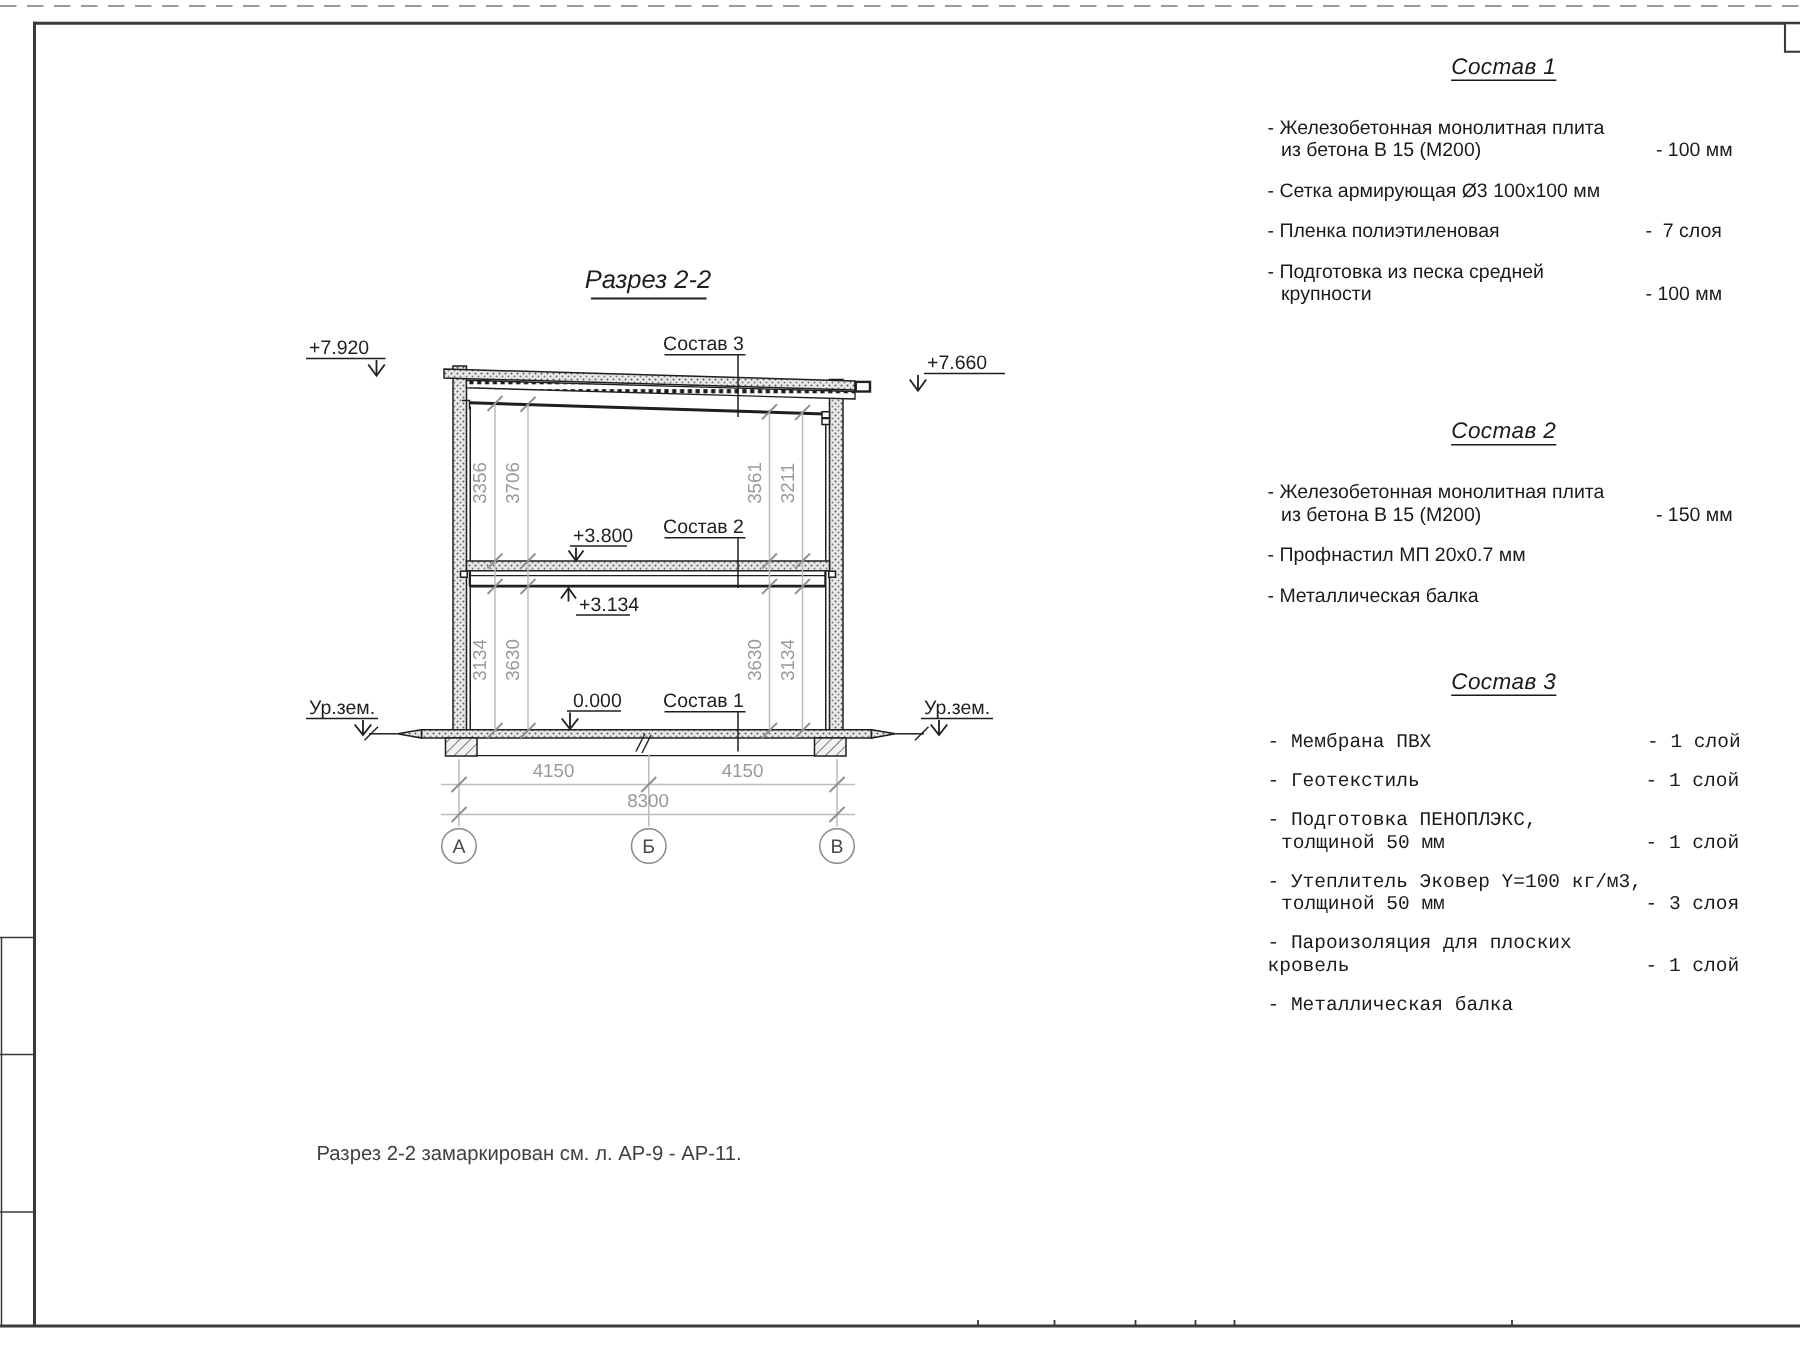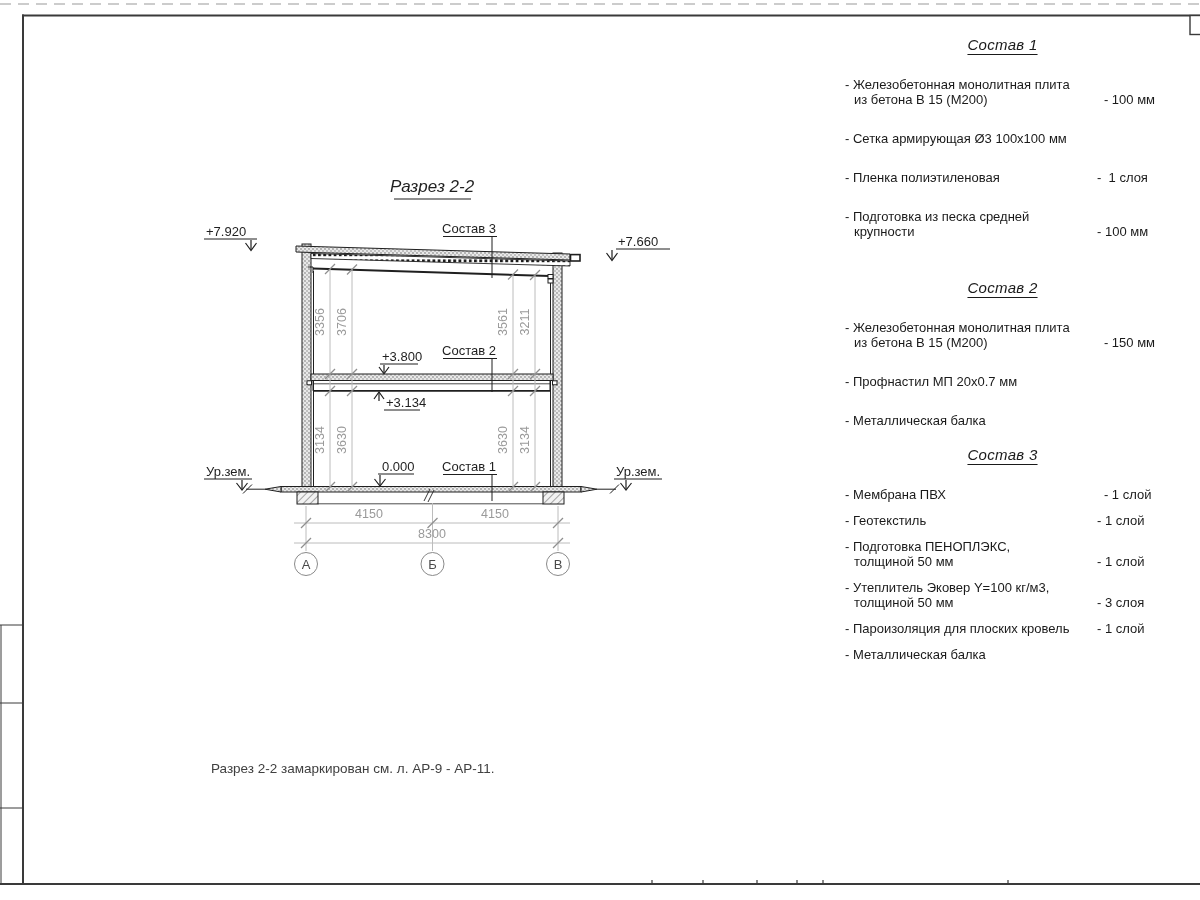--- a/index.html
+++ b/index.html
@@ -4,22 +4,22 @@
 <style>
   html,body{margin:0;padding:0;background:#e8e8e8;}
   .page{position:relative;width:1200px;height:900px;background:#ffffff;overflow:hidden;
         font-family:"Liberation Sans",sans-serif;color:#1f1f1f;}
   svg{position:absolute;left:0;top:0;}
   .comp-section{position:absolute;left:845px;width:315px;font-size:13px;line-height:15px;color:#1a1a1a;}
   .comp-heading{font-style:italic;font-size:15px;line-height:18px;text-align:center;
                 text-decoration:underline;text-underline-offset:4px;letter-spacing:.3px;}
   .comp-items{margin-top:23px;}
   .comp-item{display:flex;align-items:flex-end;}
-  .s1 .comp-item,.s2 .comp-item{margin-top:24px;}
-  .s3 .comp-item{margin-top:11px;}
+  .s1 .comp-item,.s2 .comp-item{margin-top:12px;}
+  .s3 .comp-item{margin-top:11px;font-family:Liberation Mono, monospace;}
   .comp-item:first-child{margin-top:0;gap:31px;}
   .itext{width:252px;}
   .itext .line2{padding-left:9px;}
   .itext .line2:empty{display:none;}
   .ival{width:62px;white-space:pre;}
   .note{position:absolute;left:211px;top:761px;font-size:13.5px;color:#404040;}
   text{font-family:"Liberation Sans",sans-serif;}
   .dimtxt{fill:#9a9a9a;font-size:12.5px;}
   .marktxt{fill:#1f1f1f;font-size:13px;}
   .axtxt{fill:#4a4a4a;font-size:13px;}
@@ -251,21 +251,21 @@
     <div class="comp-item">
       <div class="itext">
             <div class="line1">- Сетка армирующая Ø3 100х100 мм</div>
           </div>
       <div class="ival"></div>
     </div>
     <div class="comp-item">
       <div class="itext">
             <div class="line1">- Пленка полиэтиленовая</div>
           </div>
-      <div class="ival">-  1 слоя</div>
+      <div class="ival">-  7 слоя</div>
     </div>
     <div class="comp-item">
       <div class="itext">
             <div class="line1">- Подготовка из песка средней</div>
             <div class="line2">крупности</div>
           </div>
       <div class="ival">- 100 мм</div>
     </div>
   </div>
 </div>

